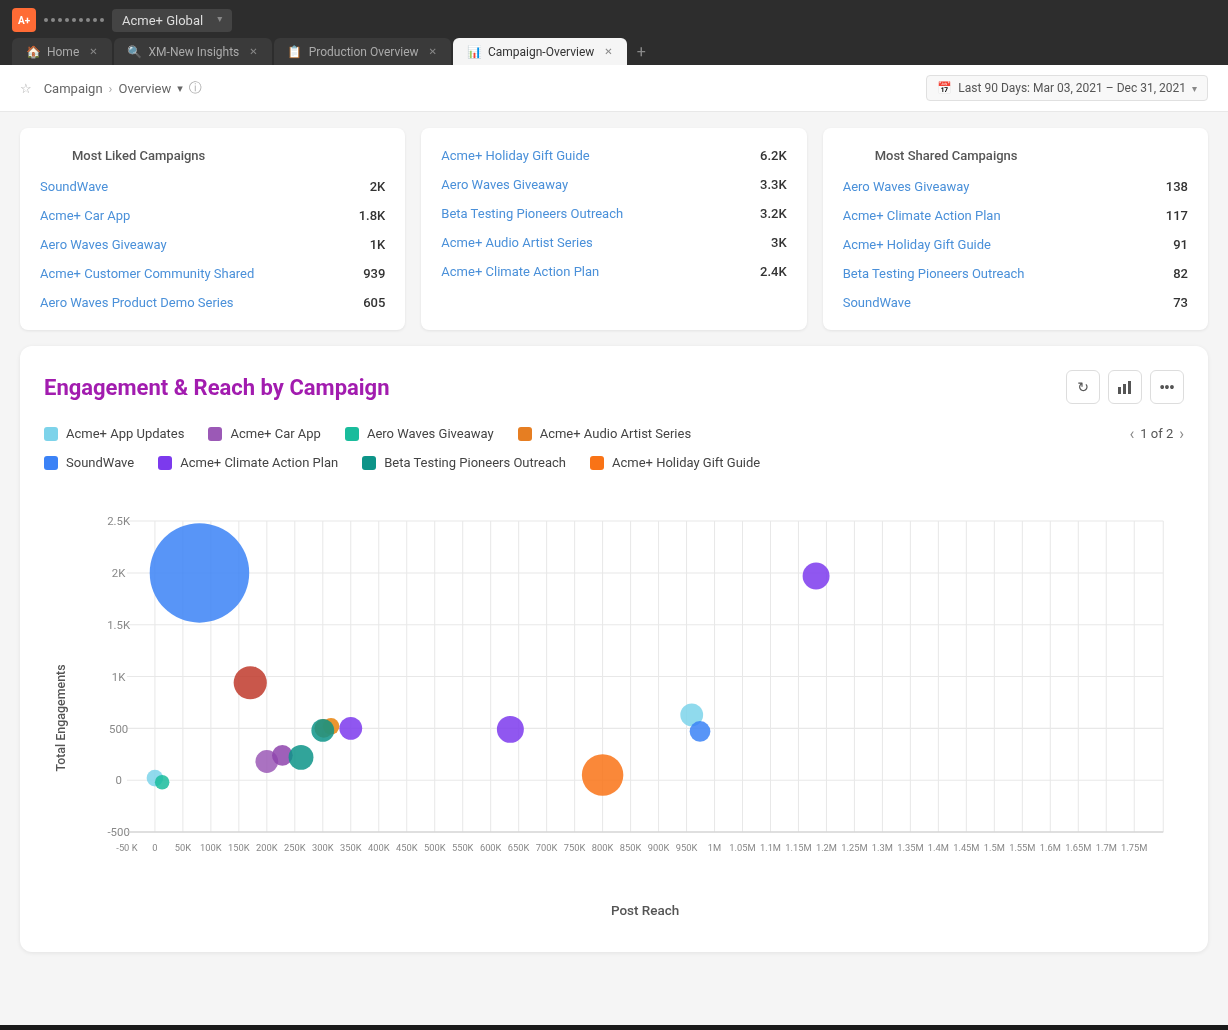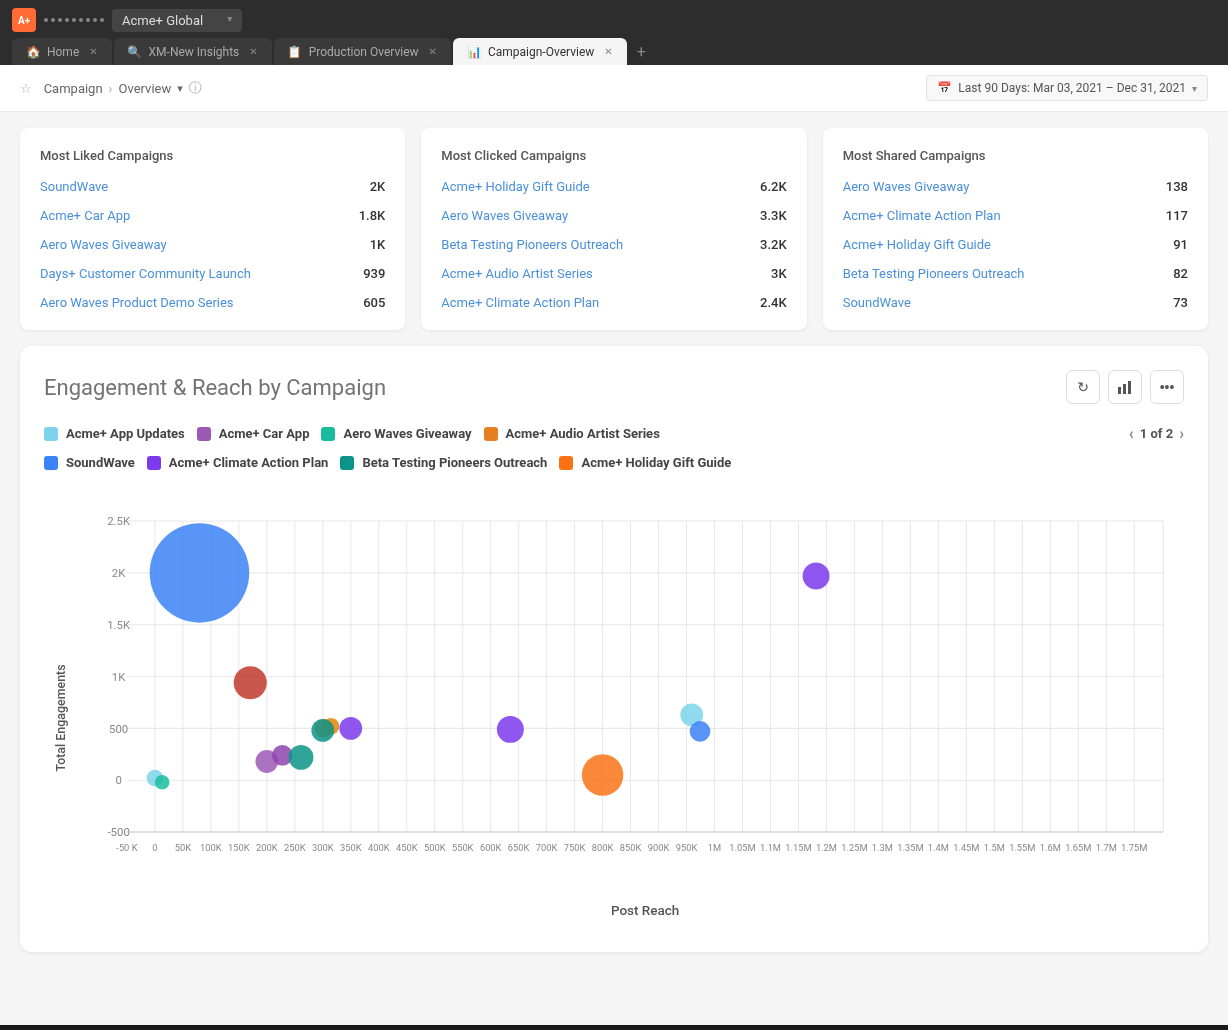--- a/index.html
+++ b/index.html
@@ -4,21 +4,21 @@
   <style>
     * { box-sizing: border-box; margin: 0; padding: 0; }
     body { font-family: -apple-system, BlinkMacSystemFont, 'Segoe UI', Roboto, sans-serif; background: #1a1a1a; color: #333; font-size: 14px; }
 
     
     .browser-chrome { background: #2d2d2d; padding: 8px 12px 0; }
     .browser-toolbar { display: flex; align-items: center; gap: 8px; margin-bottom: 0; }
     .browser-logo { width: 24px; height: 24px; background: #ff6b35; border-radius: 4px; display: flex; align-items: center; justify-content: center; color: white; font-size: 10px; font-weight: bold; }
     .browser-dots { display: flex; gap: 3px; cursor: pointer; }
     .browser-dots span { width: 4px; height: 4px; background: #888; border-radius: 50%; display: block; }
-    .app-name { color: #ddd; font-size: 13px; background: #444; padding: 4px 10px; border-radius: 4px; display: flex; align-items: flex-start; gap: 24px; }
+    .app-name { color: #ddd; font-size: 13px; background: #444; padding: 4px 10px; border-radius: 4px; display: flex; align-items: flex-start; gap: 14px; }
     .app-name-chevron { color: #888; font-size: 10px; }
     .tabs { display: flex; gap: 2px; margin-top: 6px; }
     .tab { padding: 6px 14px; border-radius: 6px 6px 0 0; font-size: 12px; color: #aaa; background: #3a3a3a; display: flex; align-items: center; gap: 6px; cursor: pointer; }
     .tab.active { background: #f5f5f5; color: #333; }
     .tab-close { color: #888; font-size: 10px; cursor: pointer; margin-left: 4px; }
     .tab-add { background: transparent; color: #888; font-size: 16px; padding: 4px 8px; }
 
     
     .page { background: #f5f5f5; min-height: 960px; }
 
@@ -28,35 +28,35 @@
     .breadcrumb-star { color: #aaa; cursor: pointer; margin-right: 6px; }
     .breadcrumb-sep { color: #aaa; }
     .breadcrumb-chevron { color: #666; font-size: 11px; }
     .breadcrumb-info { color: #aaa; cursor: pointer; }
     .date-range { display: flex; align-items: center; gap: 6px; font-size: 12px; color: #555; background: #f8f8f8; border: 1px solid #e0e0e0; border-radius: 4px; padding: 5px 10px; cursor: pointer; }
     .date-icon { color: #555; }
 
     
     .cards-section { padding: 16px 20px; display: grid; grid-template-columns: 1fr 1fr 1fr; gap: 16px; }
     .card { background: white; border-radius: 8px; padding: 20px; box-shadow: 0 1px 3px rgba(0,0,0,0.08); }
-    .card-title { font-size: 13px; color: #555; margin-bottom: 16px; font-weight: 500; }
+    .card-title { font-size: 13px; color: #555; margin-bottom: 16px; font-weight: 500; margin-left: 32px; }
     .campaign-row { display: flex; justify-content: space-between; align-items: center; margin-bottom: 14px; }
     .campaign-row:last-child { margin-bottom: 0; }
     .campaign-link { color: #4a90d9; font-size: 13px; cursor: pointer; text-decoration: none; }
     .campaign-value { color: #333; font-size: 13px; font-weight: 500; }
 
     
     .chart-section { margin: 0 20px 20px; background: white; border-radius: 12px; padding: 24px; box-shadow: 0 1px 4px rgba(0,0,0,0.08); }
     .chart-header { display: flex; align-items: center; justify-content: space-between; margin-bottom: 20px; }
-    .chart-title { font-size: 22px; font-weight: 400; color: #737373; }
+    .chart-title { font-size: 22px; font-weight: 700; color: #a21caf; }
     .chart-controls { display: flex; gap: 8px; align-items: center; }
     .chart-btn { width: 34px; height: 34px; border: 1px solid #ddd; border-radius: 6px; display: flex; align-items: center; justify-content: center; cursor: pointer; background: white; color: #555; font-size: 14px; }
 
     
-    .legend { display: flex; flex-wrap: wrap; gap: 12px 12px; margin-bottom: 20px; font-weight: bold; }
+    .legend { display: flex; flex-wrap: wrap; gap: 12px 24px; margin-bottom: 20px; }
     .legend-item { display: flex; align-items: center; gap: 8px; font-size: 13px; color: #444; }
     .legend-dot { width: 14px; height: 14px; border-radius: 3px; flex-shrink: 0; }
     .legend-pagination { margin-left: auto; display: flex; align-items: center; gap: 6px; font-size: 13px; color: #555; }
     .legend-nav { cursor: pointer; color: #888; font-size: 16px; }
 
     
     .chart-area { position: relative; }
 
     .axis-label-y { font-size: 11px; fill: #888; text-anchor: middle; }
     .axis-title { font-size: 12px; fill: #555; font-weight: 500; }
@@ -137,31 +137,30 @@
       </div>
       <div class="campaign-row">
         <a class="campaign-link">Acme+ Car App</a>
         <span class="campaign-value">1.8K</span>
       </div>
       <div class="campaign-row">
         <a class="campaign-link">Aero Waves Giveaway</a>
         <span class="campaign-value">1K</span>
       </div>
       <div class="campaign-row">
-        <a class="campaign-link">Days+ Customer Community Launch</a>
+        <a class="campaign-link">Acme+ Customer Community Shared</a>
         <span class="campaign-value">939</span>
       </div>
       <div class="campaign-row">
         <a class="campaign-link">Aero Waves Product Demo Series</a>
         <span class="campaign-value">605</span>
       </div>
     </div>
 
     <div class="card">
-      <div class="card-title">Most Clicked Campaigns</div>
       <div class="campaign-row">
         <a class="campaign-link">Acme+ Holiday Gift Guide</a>
         <span class="campaign-value">6.2K</span>
       </div>
       <div class="campaign-row">
         <a class="campaign-link">Aero Waves Giveaway</a>
         <span class="campaign-value">3.3K</span>
       </div>
       <div class="campaign-row">
         <a class="campaign-link">Beta Testing Pioneers Outreach</a>

